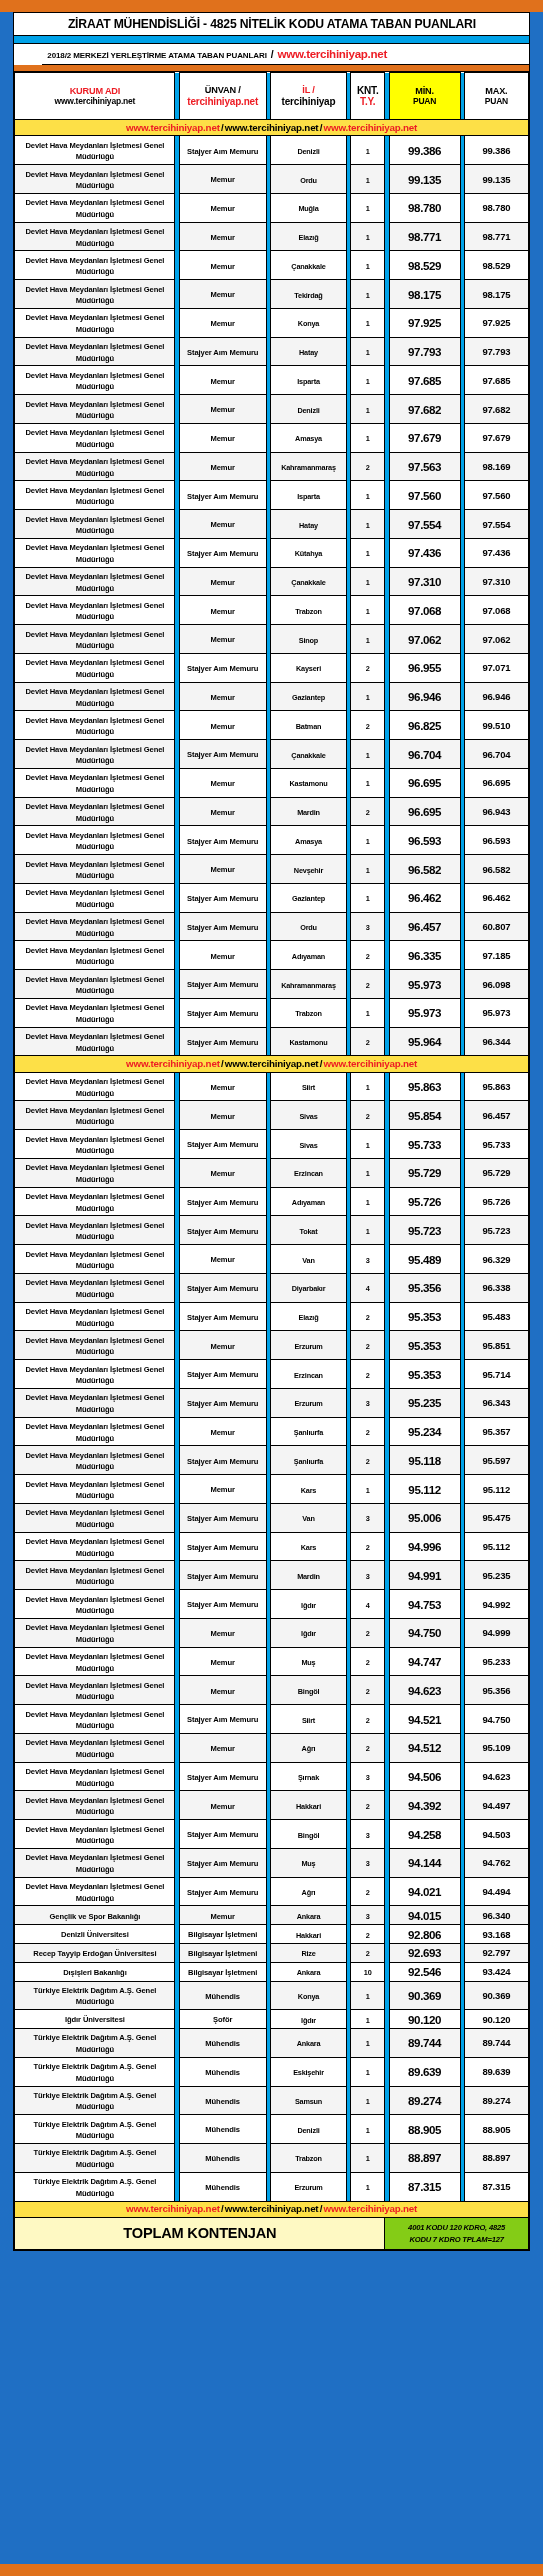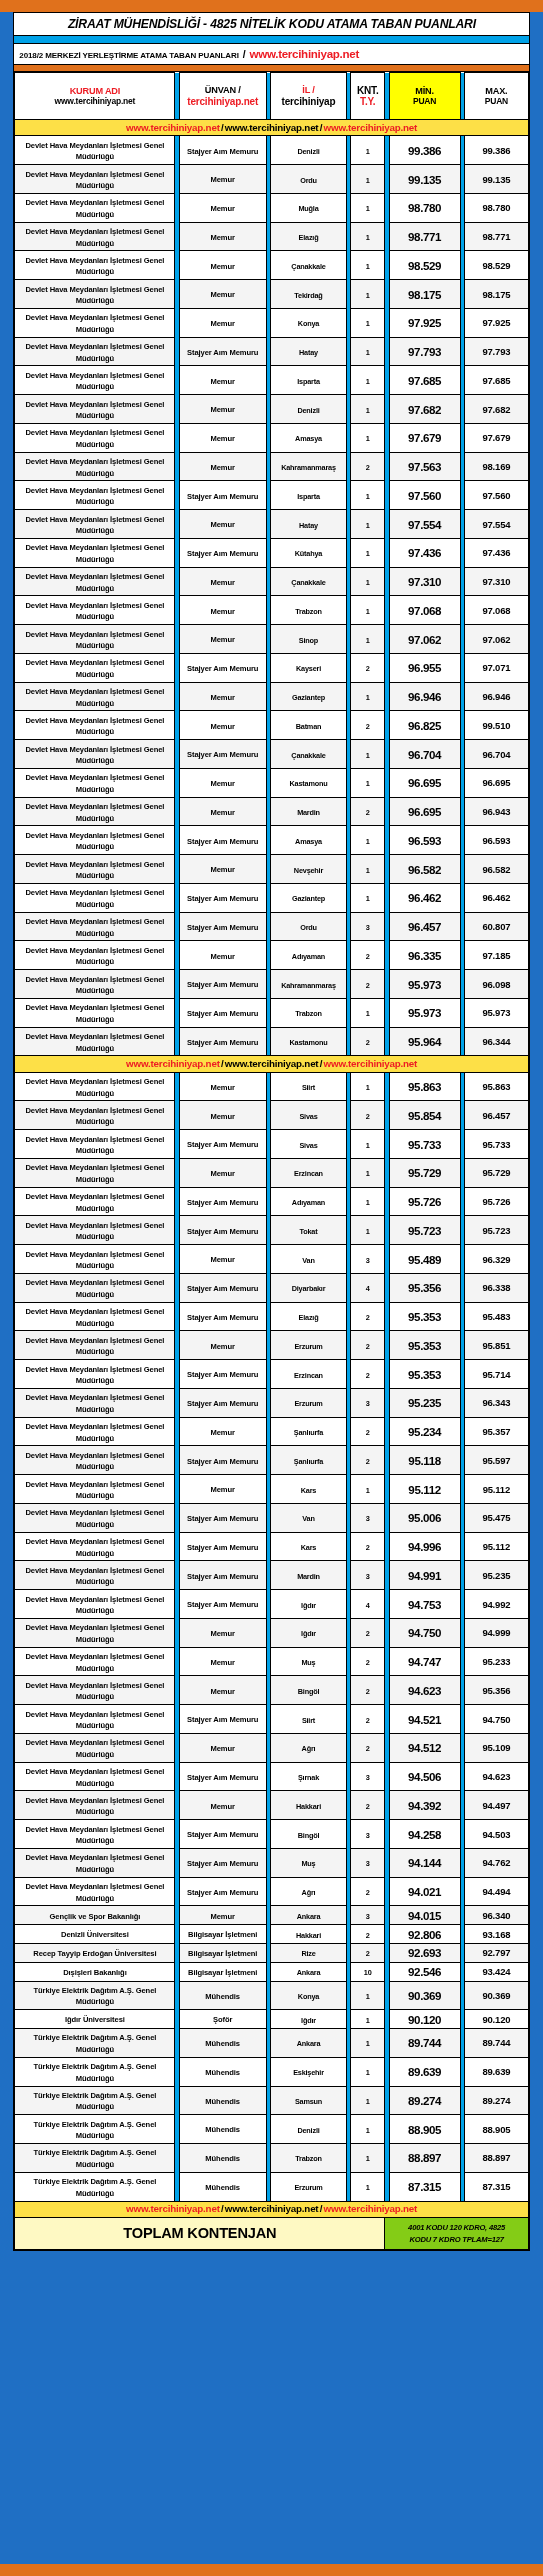--- a/index.html
+++ b/index.html
@@ -36,40 +36,40 @@
     border: 1.2px solid #000;
     background: #ffffff;
     width: 517px;
   }
   
   .title-row {
     border-bottom: 1.2px solid #000;
     text-align: center;
     padding: 3.7px 2.4px 4.3px 2.4px;
     background: #fff;
-    font-style: italic;
   }
   .title-row .t {
     font-size: 12.2px;
     font-weight: bold;
     letter-spacing: -0.2px;
     color: #000;
     white-space: nowrap;
   }
   .cyan-strip {
     height: 8px;
     background: #00a2e8;
     border-bottom: 1.2px solid #000;
   }
   .subtitle-row {
     border-bottom: 1.2px solid #000;
     padding: 3.1px 4.9px 3.7px 4.9px;
     text-align: left;
     background: #fff;
     white-space: nowrap;
+    margin-left: 28px;
   }
   .subtitle-row .s1 {
     font-size: 8px; font-weight: bold; color: #000;
     letter-spacing: -0.1px;
   }
   .subtitle-row .sl {
     font-size: 10.4px; font-weight: bold; color: #000; padding: 0 1.2px;
   }
   .subtitle-row .s2 {
     font-size: 11.6px; font-weight: bold; color: #ed1c24;

